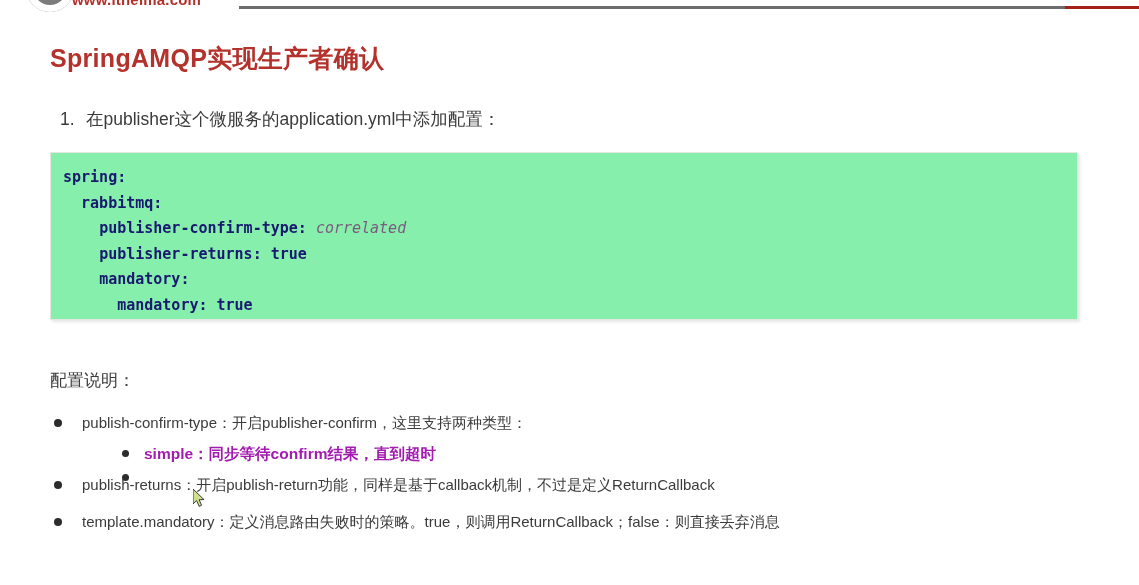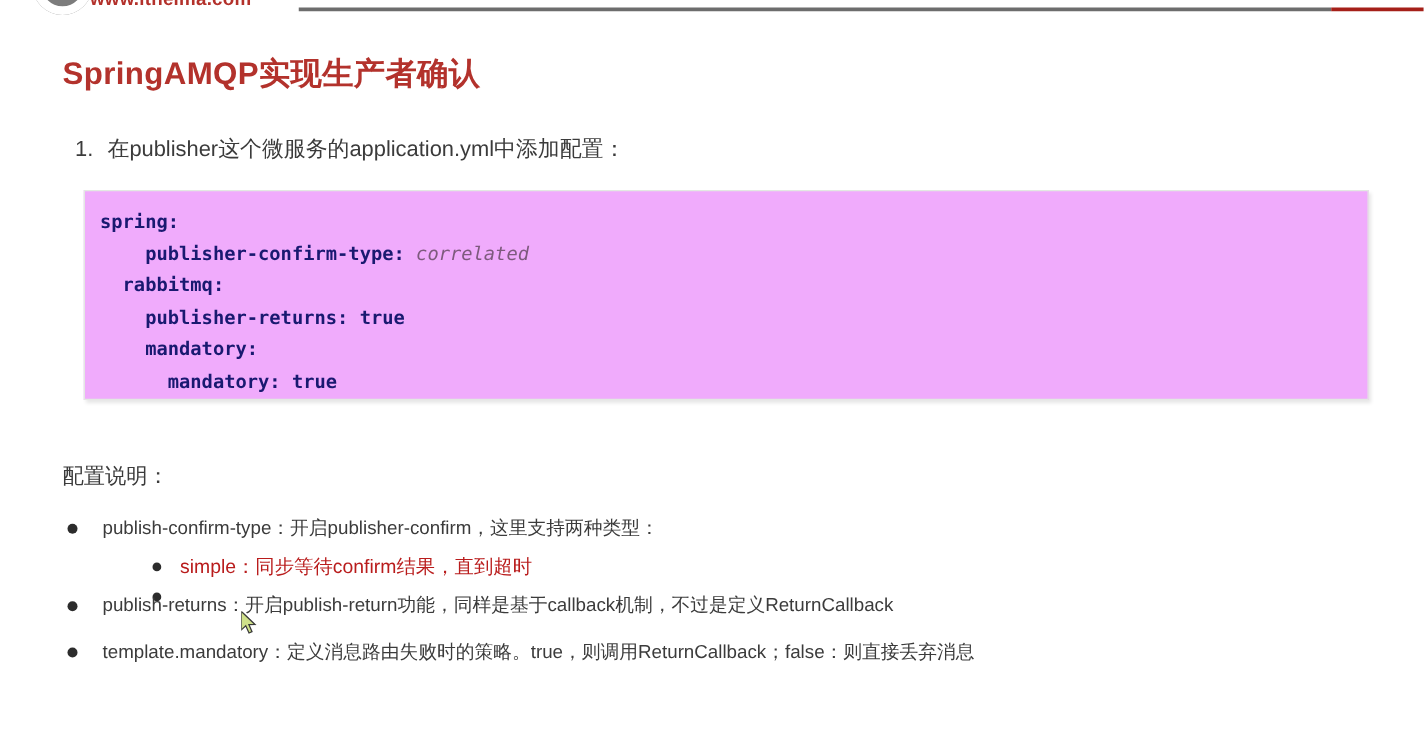--- a/index.html
+++ b/index.html
@@ -94,29 +94,28 @@
     width: 26px;
   }
 
   
   .code-block {
     position: absolute;
     left: 50px;
     top: 138px;
     width: 1028px;
     height: 168px;
-    background: #f0abfc;
+    background: #86efac;
     border: 1px solid #e3e9e2;
     box-shadow: 2px 2px 3px rgba(0,0,0,0.10);
     box-sizing: border-box;
     padding: 12px 0 0 12px;
     font-family: "DejaVu Sans Mono", "Liberation Mono", monospace;
     font-size: 15px;
     line-height: 25.5px;
-    margin-left: 17px;
   }
   .code-line {
     white-space: pre;
   }
   .tok-key {
     color: #191970;
     font-weight: bold;
   }
   .tok-punct {
     color: #191970;
@@ -166,23 +165,24 @@
   }
   .sub-list {
     margin-top: 6px;
     margin-bottom: 6px;
   }
   .sub-row {
     position: relative;
     padding-left: 36px;
     margin-left: 58px;
     font-size: 15.5px;
-    color: #b91c1c;
+    color: #a21caf;
     line-height: 24px;
     white-space: nowrap;
+    font-weight: bold;
   }
   .sub-row .dot {
     position: absolute;
     left: 14px;
     top: 8px;
     width: 7px;
     height: 7px;
     border-radius: 50%;
     background: #2c2c2c;
   }
@@ -212,22 +212,22 @@
 <div class="page">
 
   <div class="slide-title">SpringAMQP实现生产者确认</div>
 
   <div class="step-line">
     <span class="step-num">1.</span><span>在publisher这个微服务的application.yml中添加配置：</span>
   </div>
 
   <div class="code-block">
     <div class="code-line"><span class="tok-key">spring</span><span class="tok-punct">:</span></div>
+    <div class="code-line">  <span class="tok-key">rabbitmq</span><span class="tok-punct">:</span></div>
     <div class="code-line">    <span class="tok-key">publisher-confirm-type</span><span class="tok-punct">:</span> <span class="tok-str">correlated</span></div>
-    <div class="code-line">  <span class="tok-key">rabbitmq</span><span class="tok-punct">:</span></div>
     <div class="code-line">    <span class="tok-key">publisher-returns</span><span class="tok-punct">:</span> <span class="tok-bool">true</span></div>
     <div class="code-line">    <span class="tok-key">mandatory</span><span class="tok-punct">:</span></div>
     <div class="code-line">      <span class="tok-key">mandatory</span><span class="tok-punct">:</span> <span class="tok-bool">true</span></div>
   </div>
 
   <div class="note-head">配置说明：</div>
 
   <div class="bullet-list">
 
     <div class="bullet-row">

